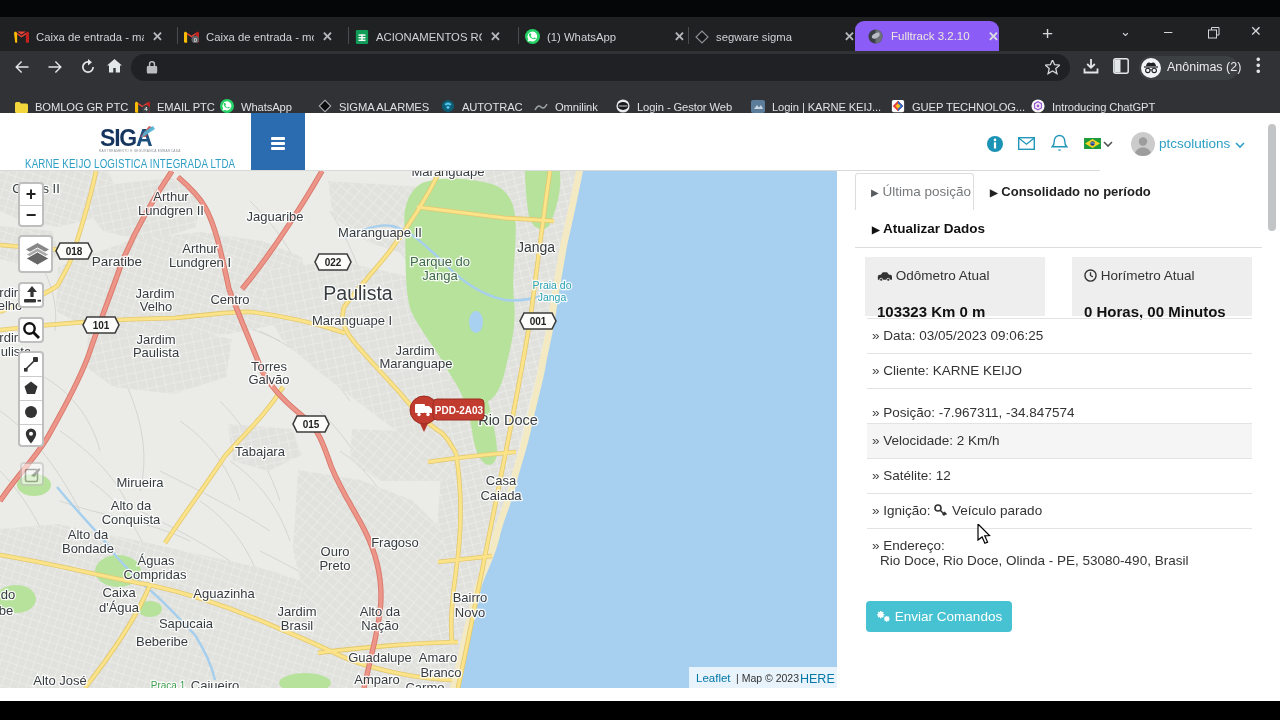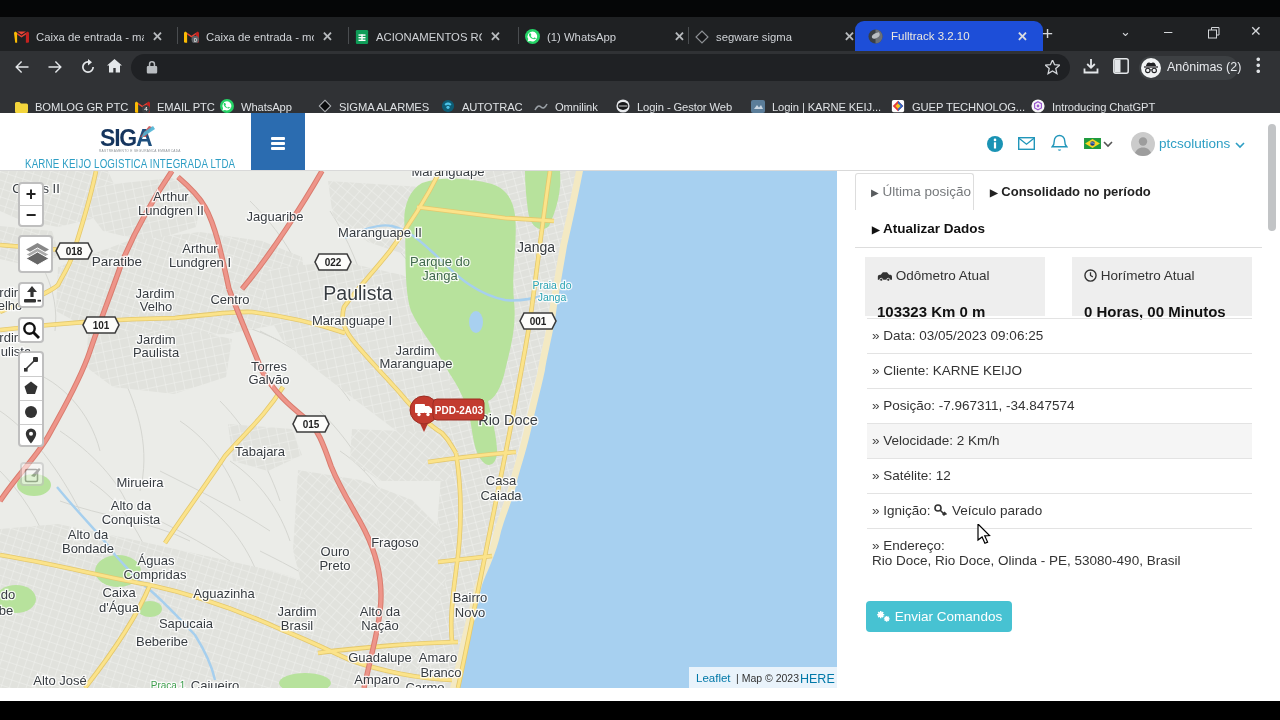--- a/index.html
+++ b/index.html
@@ -6,21 +6,21 @@
 body { font-family:"Liberation Sans", sans-serif; }
 #root { position:relative; width:1280px; height:720px; overflow:hidden; background:#fff; }
 .abs { position:absolute; }
 
 #titlebar { left:0; top:0; width:1280px; height:17px; background:#050607; }
 #tabstrip { left:0; top:17px; width:1280px; height:34px; background:#1f2123; }
 .tab { position:absolute; top:5px; height:29px; display:flex; align-items:center; color:#cfd2d6; font-size:11.3px; }
 .tab .ttl { white-space:nowrap; overflow:hidden; }
 .tabx { color:#b7babd; font-size:13px; font-weight:bold; margin-left:8px; }
 .tdiv { position:absolute; top:10px; width:1px; height:17px; background:#4a4d50; }
-#activetab { position:absolute; left:855px; top:4px; width:188px; height:30px; background:#1d4ed8; border-radius:9px 9px 0 0; display:flex; align-items:center; color:#ece8df; font-size:11.5px; }
+#activetab { position:absolute; left:855px; top:4px; width:144px; height:30px; background:#8b5cf6; border-radius:9px 9px 0 0; display:flex; align-items:center; color:#ece8df; font-size:11.5px; }
 #toolbar { left:0; top:51px; width:1280px; height:33px; background:#303235; }
 #omnibox { left:131px; top:54px; width:939px; height:27px; border-radius:14px; background:#1f2124; color:#dadde1; font-size:13px; line-height:27px; }
 #bookbar { left:0; top:84px; width:1280px; height:29px; background:#303235; }
 .bk { position:absolute; top:0; height:29px; display:flex; align-items:flex-end; color:#dee1e4; font-size:11.2px; letter-spacing:-0.1px; }
 .bk .bi { margin-right:7px; }
 .navic { position:absolute; color:#dee1e4; }
 
 #apphead { left:0; top:113px; width:1100px; height:58px; background:#fff; border-bottom:1px solid #d9d9d9; }
 #menubtn { left:251px; top:113px; width:54px; height:57px; background:#2b6cb0; }
 .hbar { position:absolute; left:20px; width:14px; height:2.6px; background:#fff; border-radius:1px; }
@@ -529,28 +529,28 @@
     </div>
     <div class="graybox" style="left:235px">
       <div class="gb-t"><svg width="13" height="13" viewBox="0 0 14 14" style="vertical-align:-2px">
             <circle cx="7" cy="7" r="6" fill="none" stroke="#333" stroke-width="1.5"></circle>
             <path d="M7 3.5V7l2.5 1.5" fill="none" stroke="#333" stroke-width="1.4"></path>
           </svg> Horímetro Atual</div>
       <div class="gb-v">0 Horas, 00 Minutos</div>
     </div>
     <div class="prow" style="top:147px;height:35px;padding:9px 0 0 5px"><span class="chev">»</span> Data: 03/05/2023 09:06:25</div>
     <div class="prow" style="top:182px;height:35px;padding:9px 0 0 5px"><span class="chev">»</span> Cliente: KARNE KEIJO</div>
-    <div class="prow" style="top:217px;height:35px;padding:9px 0 0 5px"><span class="chev">»</span> Posição: -7.967311, -34.847574</div>
+    <div class="prow" style="top:217px;height:35px;padding:16px 0 0 5px"><span class="chev">»</span> Posição: -7.967311, -34.847574</div>
     <div class="prow" style="top:252px;height:35px;padding:9px 0 0 5px;background:#f5f5f5"><span class="chev">»</span> Velocidade: 2 Km/h</div>
     <div class="prow" style="top:287px;height:35px;padding:9px 0 0 5px"><span class="chev">»</span> Satélite: 12</div>
     <div class="prow" style="top:322px;height:35px;padding:9px 0 0 5px"><span class="chev">»</span> Ignição: <svg width="14" height="13" viewBox="0 0 14 13" style="vertical-align:-2px">
           <circle cx="4" cy="4" r="3" fill="none" stroke="#333" stroke-width="1.6"></circle>
           <path d="M6 6l5 5M10 8l2.5 2.5M8.5 9.5l2 2" stroke="#333" stroke-width="1.6" fill="none"></path>
         </svg> Veículo parado</div>
-    <div class="prow" style="top:357px;height:56px;padding:9px 0 0 5px"><span class="chev">»</span> Endereço:<br><span style="margin-left:0">Rio Doce, Rio Doce, Olinda - PE, 53080-490, Brasil</span></div>
+    <div class="prow" style="top:357px;height:56px;padding:9px 0 0 5px"><span class="chev">»</span> Endereço:<br><span style="margin-left:8px">Rio Doce, Rio Doce, Olinda - PE, 53080-490, Brasil</span></div>
     <div class="abs" style="left:29px;top:430px;width:146px;height:31px;background:#47c2d2;border-radius:4px;color:#fff;font-size:13.5px;text-align:center;line-height:31px">
       <svg width="15" height="13" viewBox="0 0 16 14" style="vertical-align:-2px;margin-right:4px">
           <g fill="#fff">
             <circle cx="5" cy="5" r="2.6"></circle>
             <path d="M5 1.2v7.6M1.2 5h7.6M2.3 2.3l5.4 5.4M7.7 2.3L2.3 7.7" stroke="#fff" stroke-width="1.6"></path>
             <circle cx="11.5" cy="9.5" r="2.2"></circle>
             <path d="M11.5 6.4v6.2M8.4 9.5h6.2M9.3 7.3l4.4 4.4M13.7 7.3l-4.4 4.4" stroke="#fff" stroke-width="1.4"></path>
           </g>
         </svg>Enviar Comandos
     </div>

